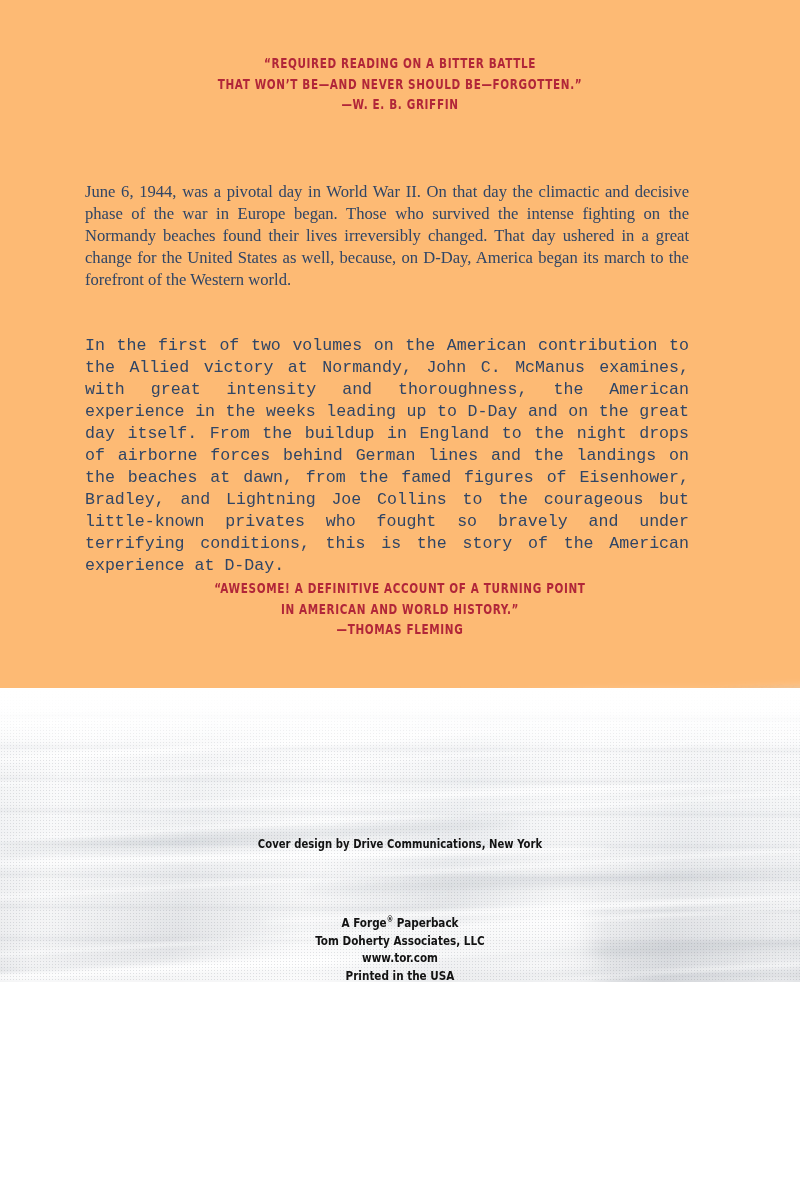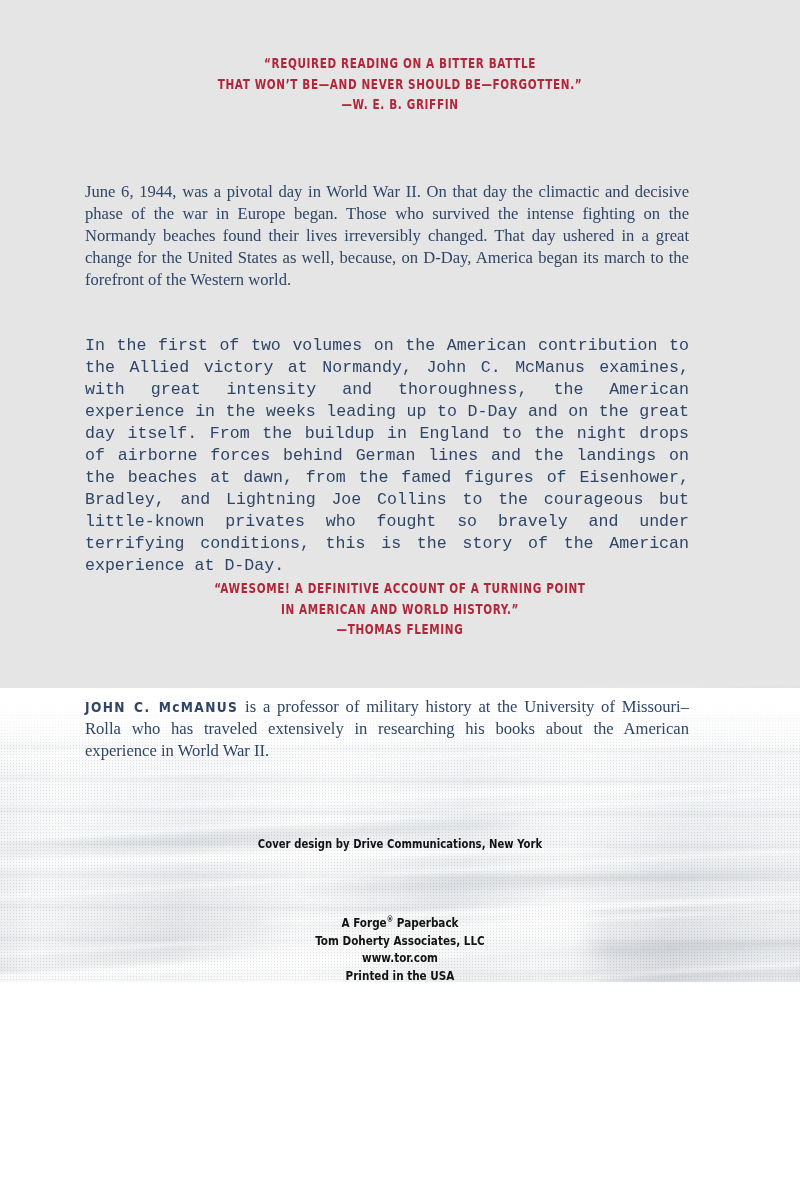--- a/index.html
+++ b/index.html
@@ -10,21 +10,21 @@
   }
   body {
     font-family: "Liberation Serif", serif;
   }
 
   .cover {
     position: relative;
     width: 800px;
     height: 982px;
     overflow: hidden;
-    background: #e5e5e5;
+    background: #fdba74;
   }
 
   
   .photo-layer {
     position: absolute;
     left: 0;
     top: 0;
     width: 800px;
     height: 1187px;
     z-index: 0;
@@ -297,21 +297,20 @@
     <p class="body-block" id="para-1">June 6, 1944, was a pivotal day in World War II. On that day the climactic and decisive phase of the war in Europe began. Those who survived the intense fighting on the Normandy beaches found their lives irreversibly changed. That day ushered in a great change for the United States as well, because, on D-Day, America began its march to the forefront of the Western world.</p>
 
     <p class="body-block" id="para-2">In the first of two volumes on the American contribution to the Allied victory at Normandy, John C. McManus examines, with great intensity and thoroughness, the American experience in the weeks leading up to D-Day and on the great day itself. From the buildup in England to the night drops of airborne forces behind German lines and the landings on the beaches at dawn, from the famed figures of Eisenhower, Bradley, and Lightning Joe Collins to the courageous but little-known privates who fought so bravely and under terrifying conditions, this is the story of the American experience at D-Day.</p>
 
     <div class="pull-quote" id="quote-bottom">
       <span class="line">“AWESOME! A DEFINITIVE ACCOUNT OF A TURNING POINT</span>
       <span class="line">IN AMERICAN AND WORLD HISTORY.”</span>
       <span class="attrib">—THOMAS FLEMING</span>
     </div>
 
-    <p class="body-block" id="author-bio"><span class="author-name">JOHN C. McMANUS</span><span> is a professor of military history at the University of Missouri–Rolla who has traveled extensively in researching his books about the American experience in World War II.</span></p>
 
     <div class="imprint-text" id="cover-credit">Cover design by Drive Communications, New York</div>
 
     <div class="imprint-text" id="publisher-block">
       <span class="line"><span>A Forge</span><sup>®</sup><span> Paperback</span></span>
       <span class="line">Tom Doherty Associates, LLC</span>
       <span class="line">www.tor.com</span>
       <span class="line">Printed in the USA</span>
     </div>
 

